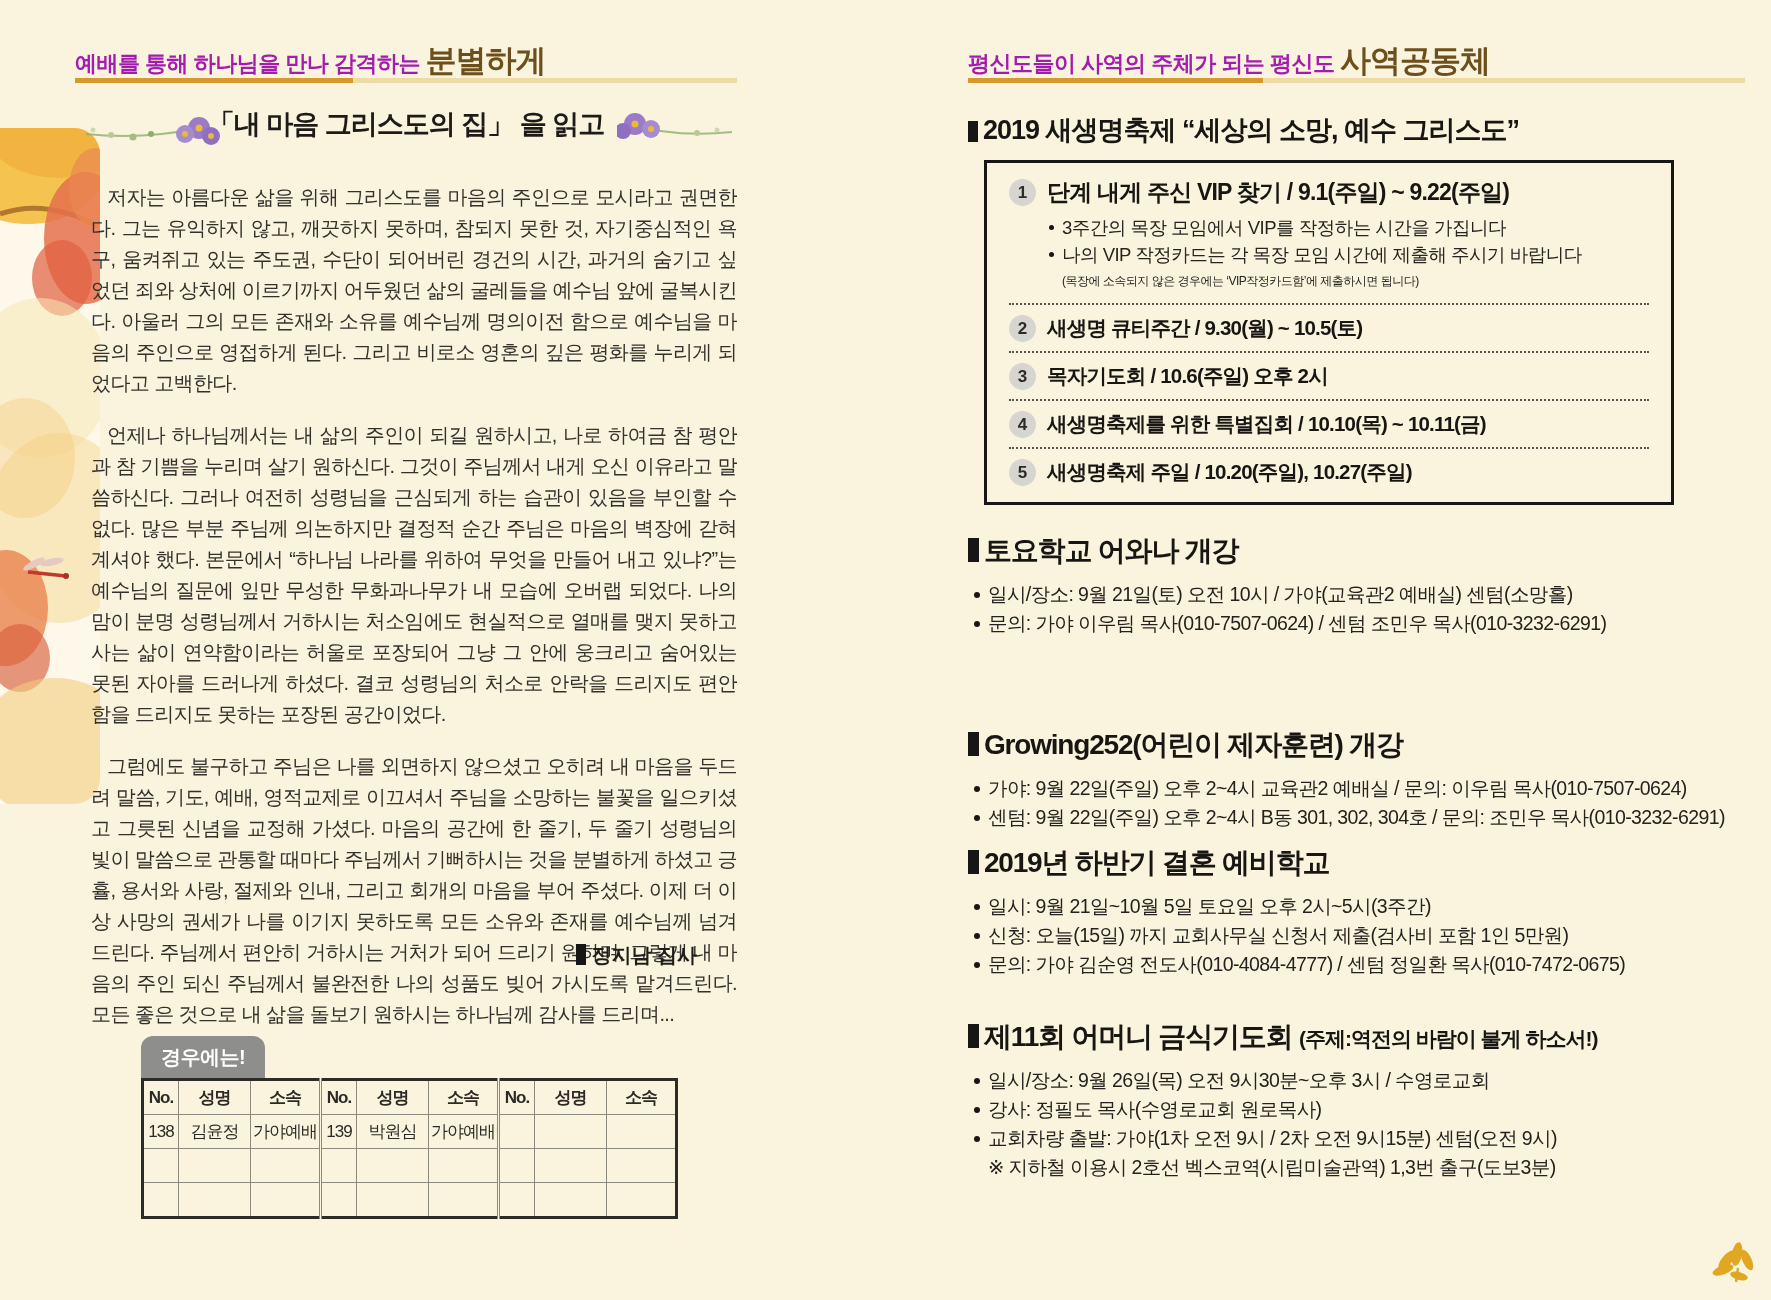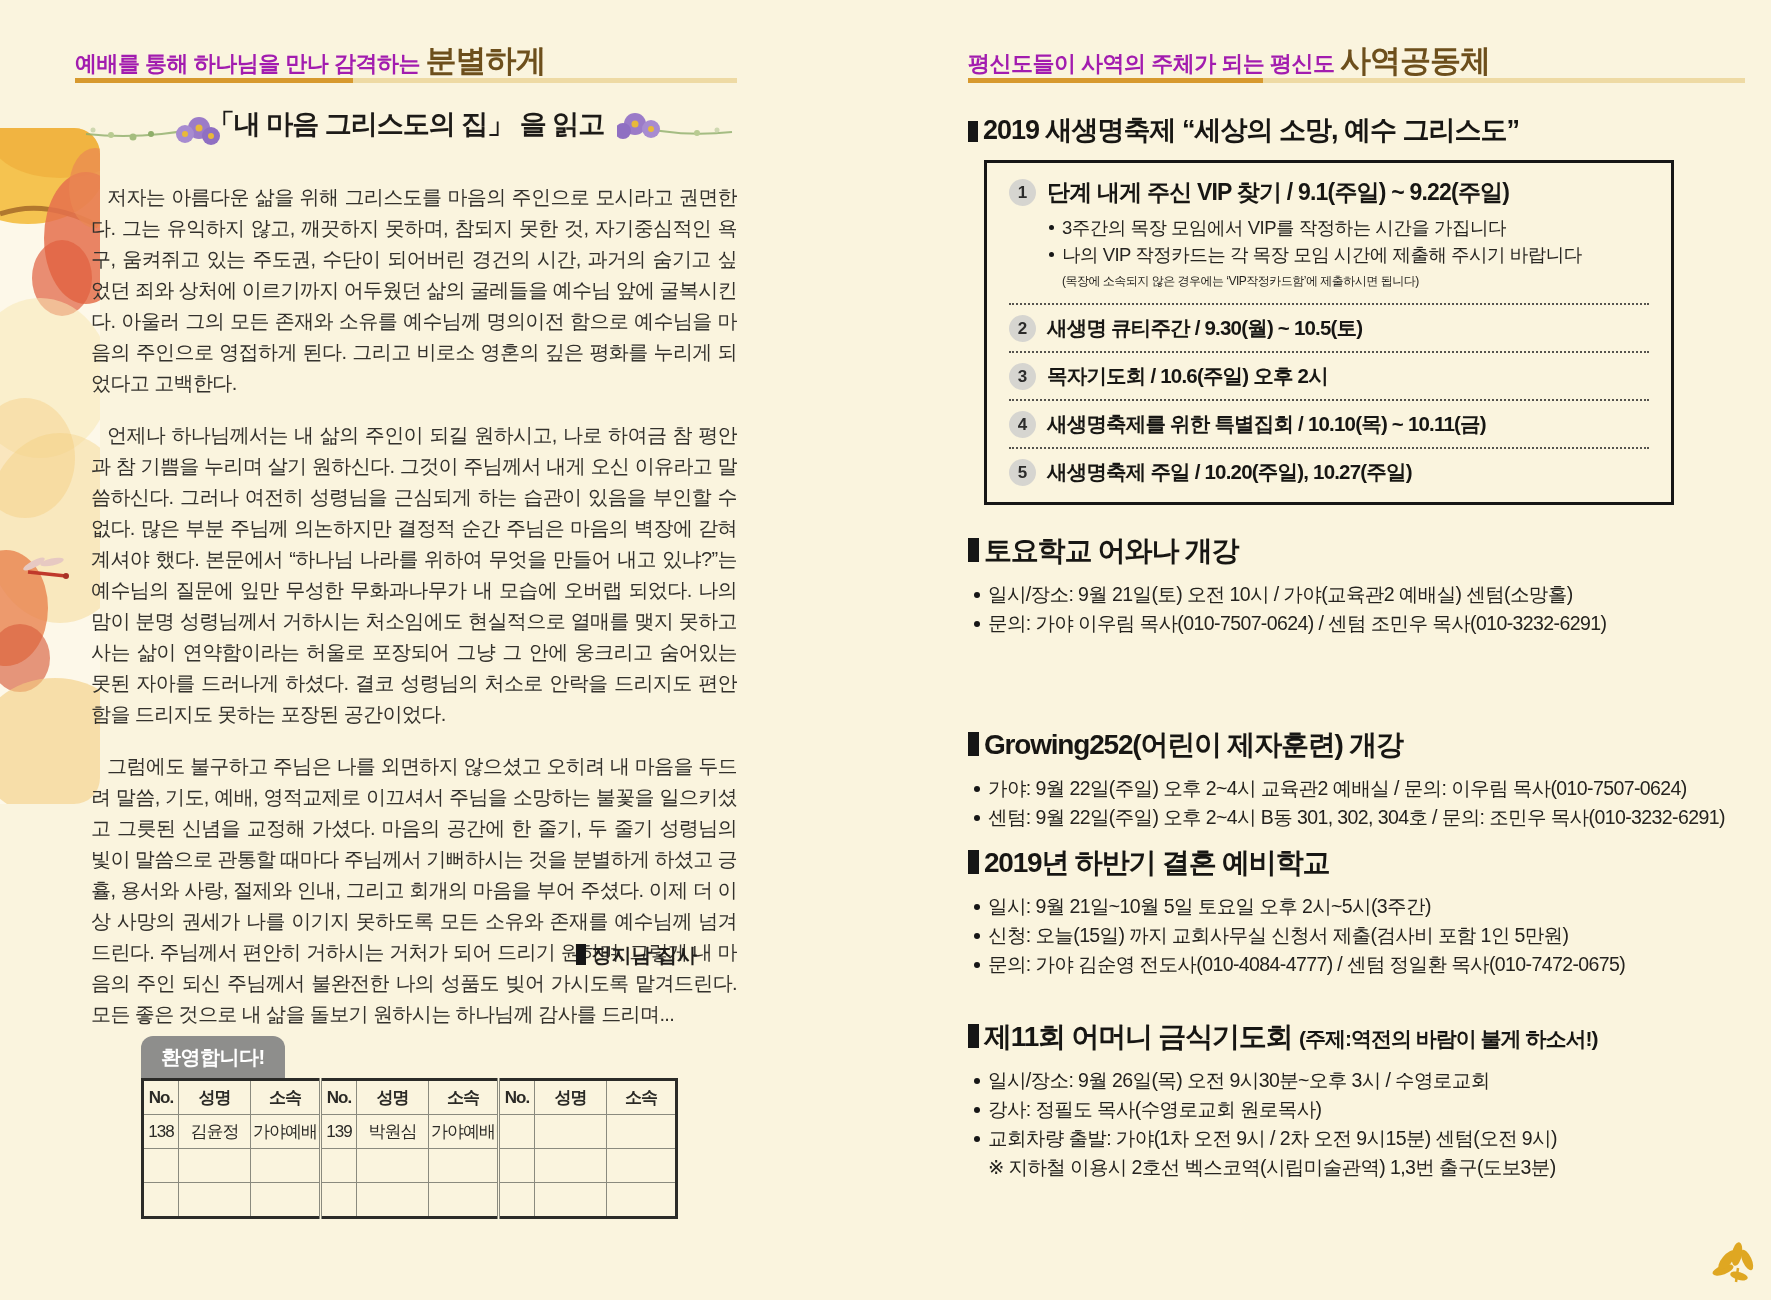--- a/index.html
+++ b/index.html
@@ -161,21 +161,21 @@
   <div class="article-body">
     <p>저자는 아름다운 삶을 위해 그리스도를 마음의 주인으로 모시라고 권면한다. 그는 유익하지 않고, 깨끗하지 못하며, 참되지 못한 것, 자기중심적인 욕구, 움켜쥐고 있는 주도권, 수단이 되어버린 경건의 시간, 과거의 숨기고 싶었던 죄와 상처에 이르기까지 어두웠던 삶의 굴레들을 예수님 앞에 굴복시킨다. 아울러 그의 모든 존재와 소유를 예수님께 명의이전 함으로 예수님을 마음의 주인으로 영접하게 된다. 그리고 비로소 영혼의 깊은 평화를 누리게 되었다고 고백한다.</p>
     <p>언제나 하나님께서는 내 삶의 주인이 되길 원하시고, 나로 하여금 참 평안과 참 기쁨을 누리며 살기 원하신다. 그것이 주님께서 내게 오신 이유라고 말씀하신다. 그러나 여전히 성령님을 근심되게 하는 습관이 있음을 부인할 수 없다. 많은 부분 주님께 의논하지만 결정적 순간 주님은 마음의 벽장에 갇혀 계셔야 했다. 본문에서 “하나님 나라를 위하여 무엇을 만들어 내고 있냐?”는 예수님의 질문에 잎만 무성한 무화과나무가 내 모습에 오버랩 되었다. 나의 맘이 분명 성령님께서 거하시는 처소임에도 현실적으로 열매를 맺지 못하고 사는 삶이 연약함이라는 허울로 포장되어 그냥 그 안에 웅크리고 숨어있는 못된 자아를 드러나게 하셨다. 결코 성령님의 처소로 안락을 드리지도 편안함을 드리지도 못하는 포장된 공간이었다.</p>
     <p>그럼에도 불구하고 주님은 나를 외면하지 않으셨고 오히려 내 마음을 두드려 말씀, 기도, 예배, 영적교제로 이끄셔서 주님을 소망하는 불꽃을 일으키셨고 그릇된 신념을 교정해 가셨다. 마음의 공간에 한 줄기, 두 줄기 성령님의 빛이 말씀으로 관통할 때마다 주님께서 기뻐하시는 것을 분별하게 하셨고 긍휼, 용서와 사랑, 절제와 인내, 그리고 회개의 마음을 부어 주셨다. 이제 더 이상 사망의 권세가 나를 이기지 못하도록 모든 소유와 존재를 예수님께 넘겨 드린다. 주님께서 편안히 거하시는 거처가 되어 드리기 원하며, 그렇게 내 마음의 주인 되신 주님께서 불완전한 나의 성품도 빚어 가시도록 맡겨드린다. 모든 좋은 것으로 내 삶을 돌보기 원하시는 하나님께 감사를 드리며...</p>
   </div>
 
   <div class="signature">
     <span class="sig-marker"></span><span>정지남 집사</span>
   </div>
 
-  <div class="welcome-tab">환영합니다!</div>
+  <div class="welcome-tab">경우에는!</div>
 
   <table class="welcome-table">
     <colgroup>
       <col style="width:36px">
         <col style="width:72px">
         <col style="width:70px">
       <col style="width:36px">
         <col style="width:72px">
         <col style="width:70px">
       <col style="width:36px">

